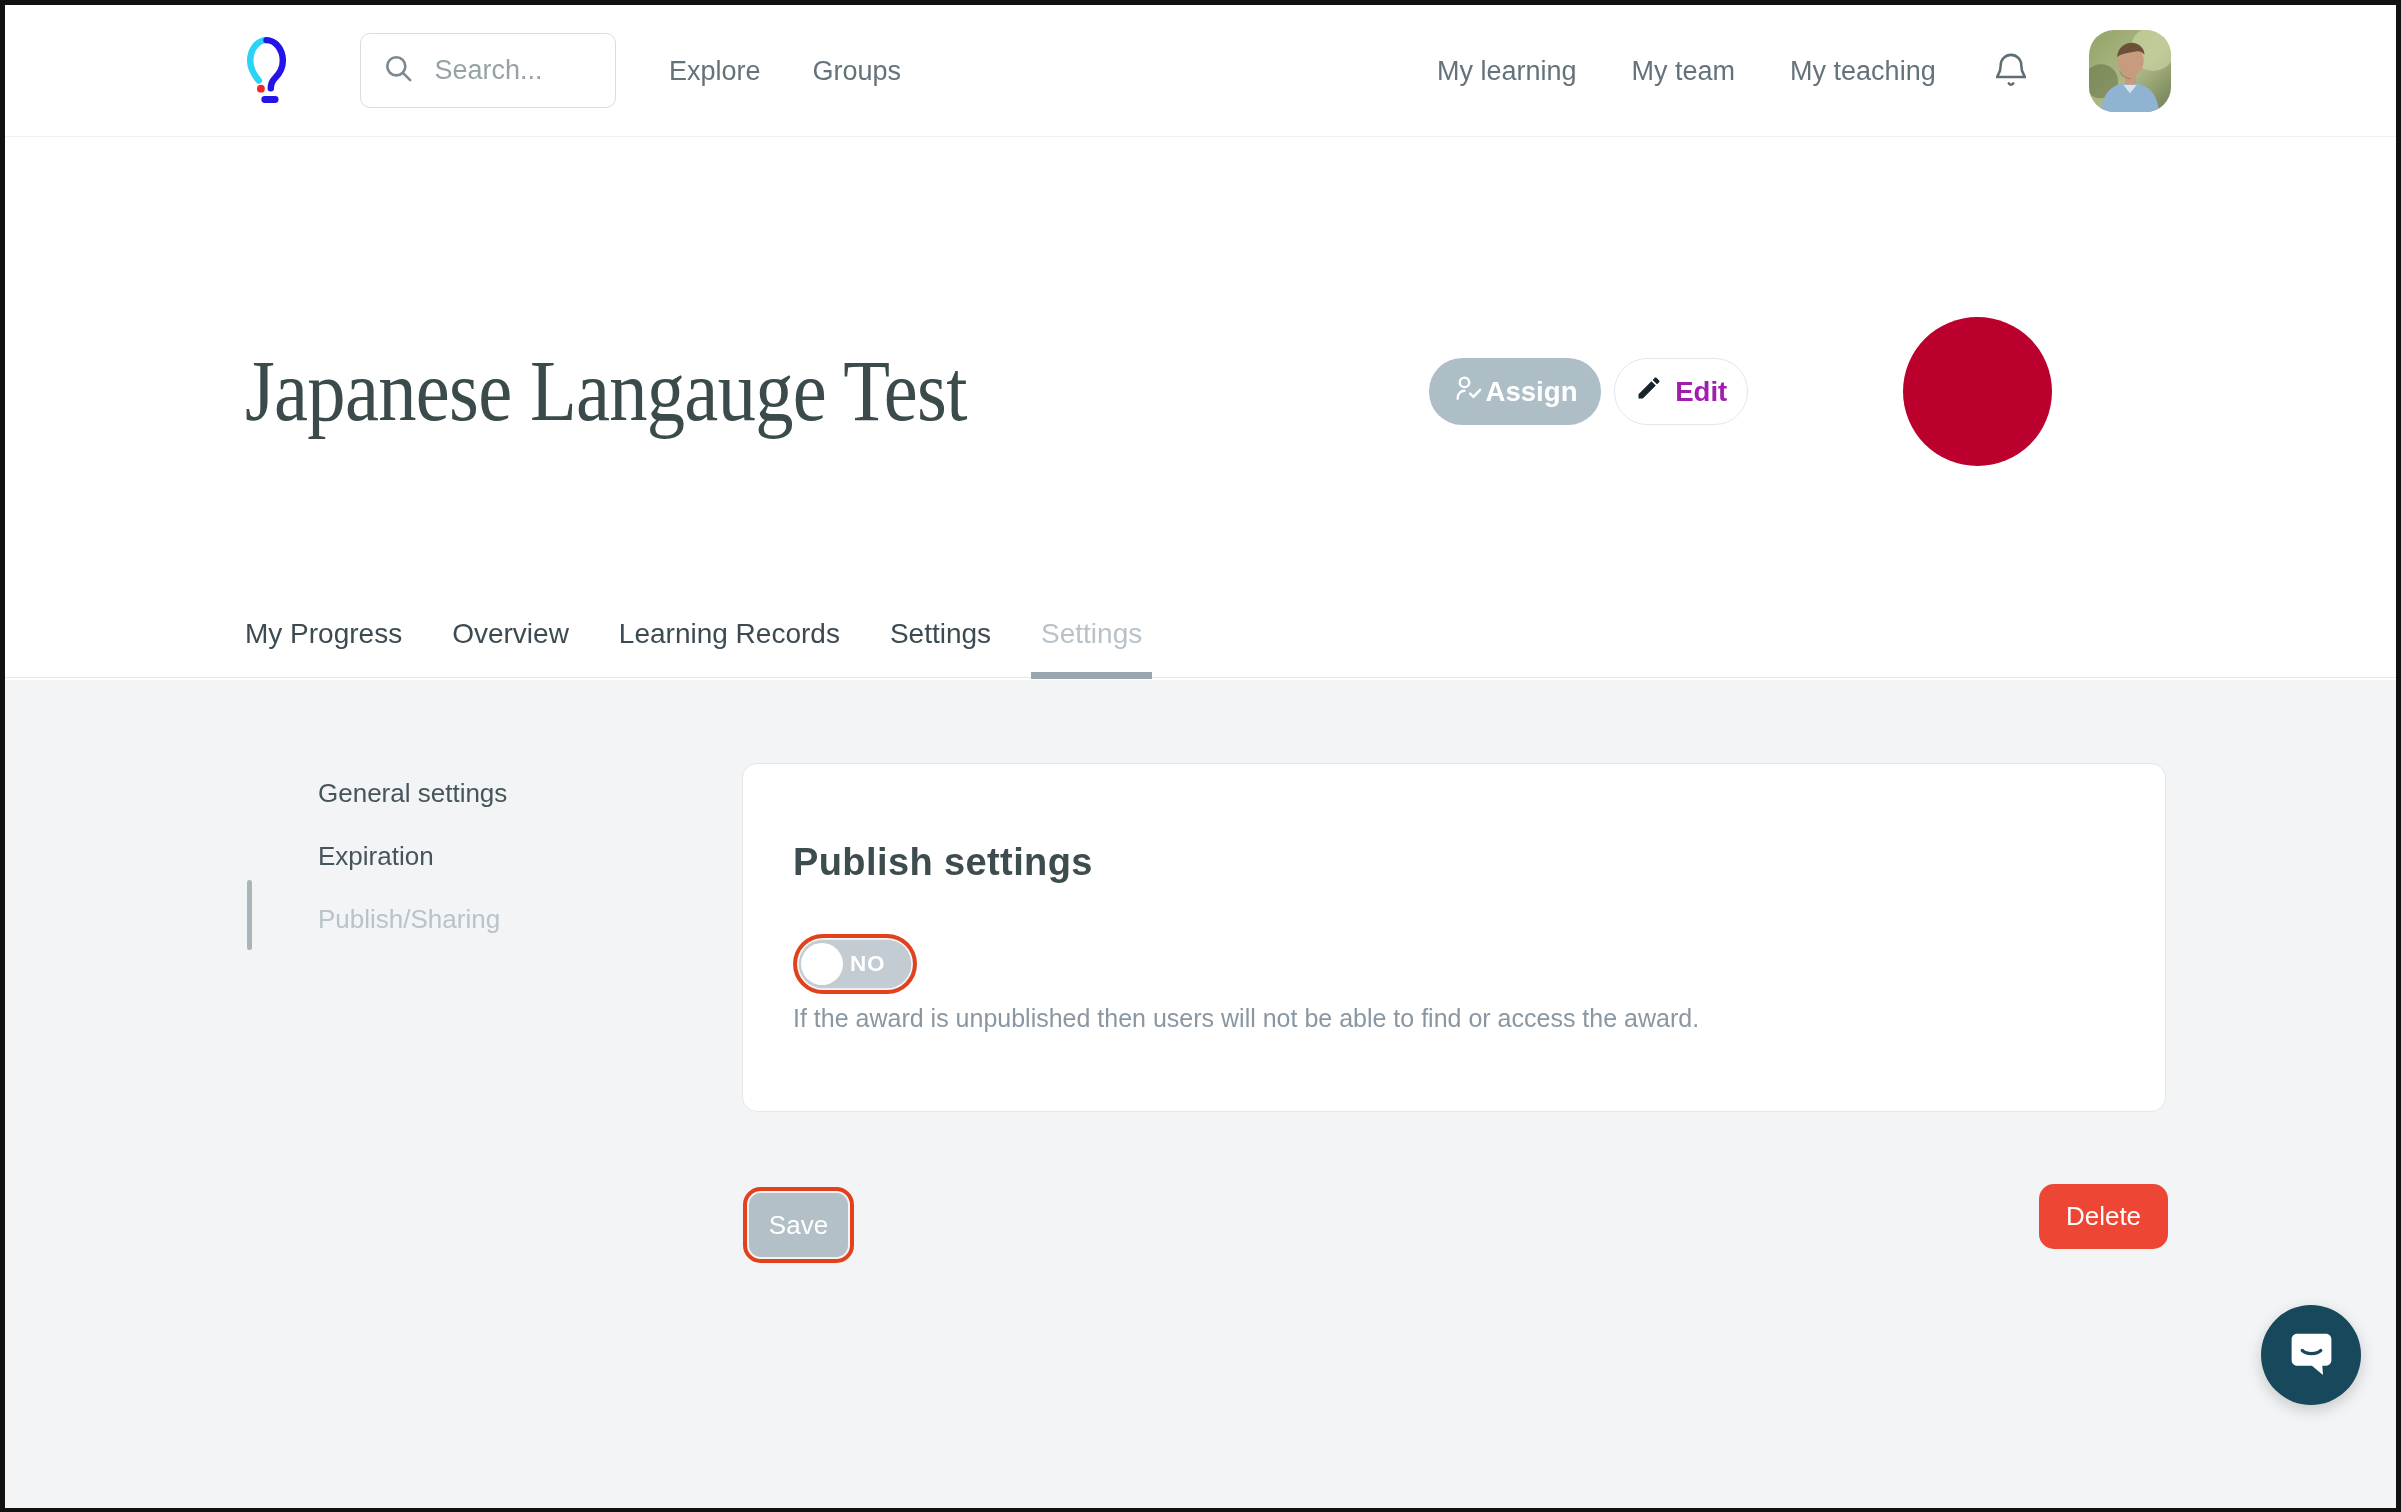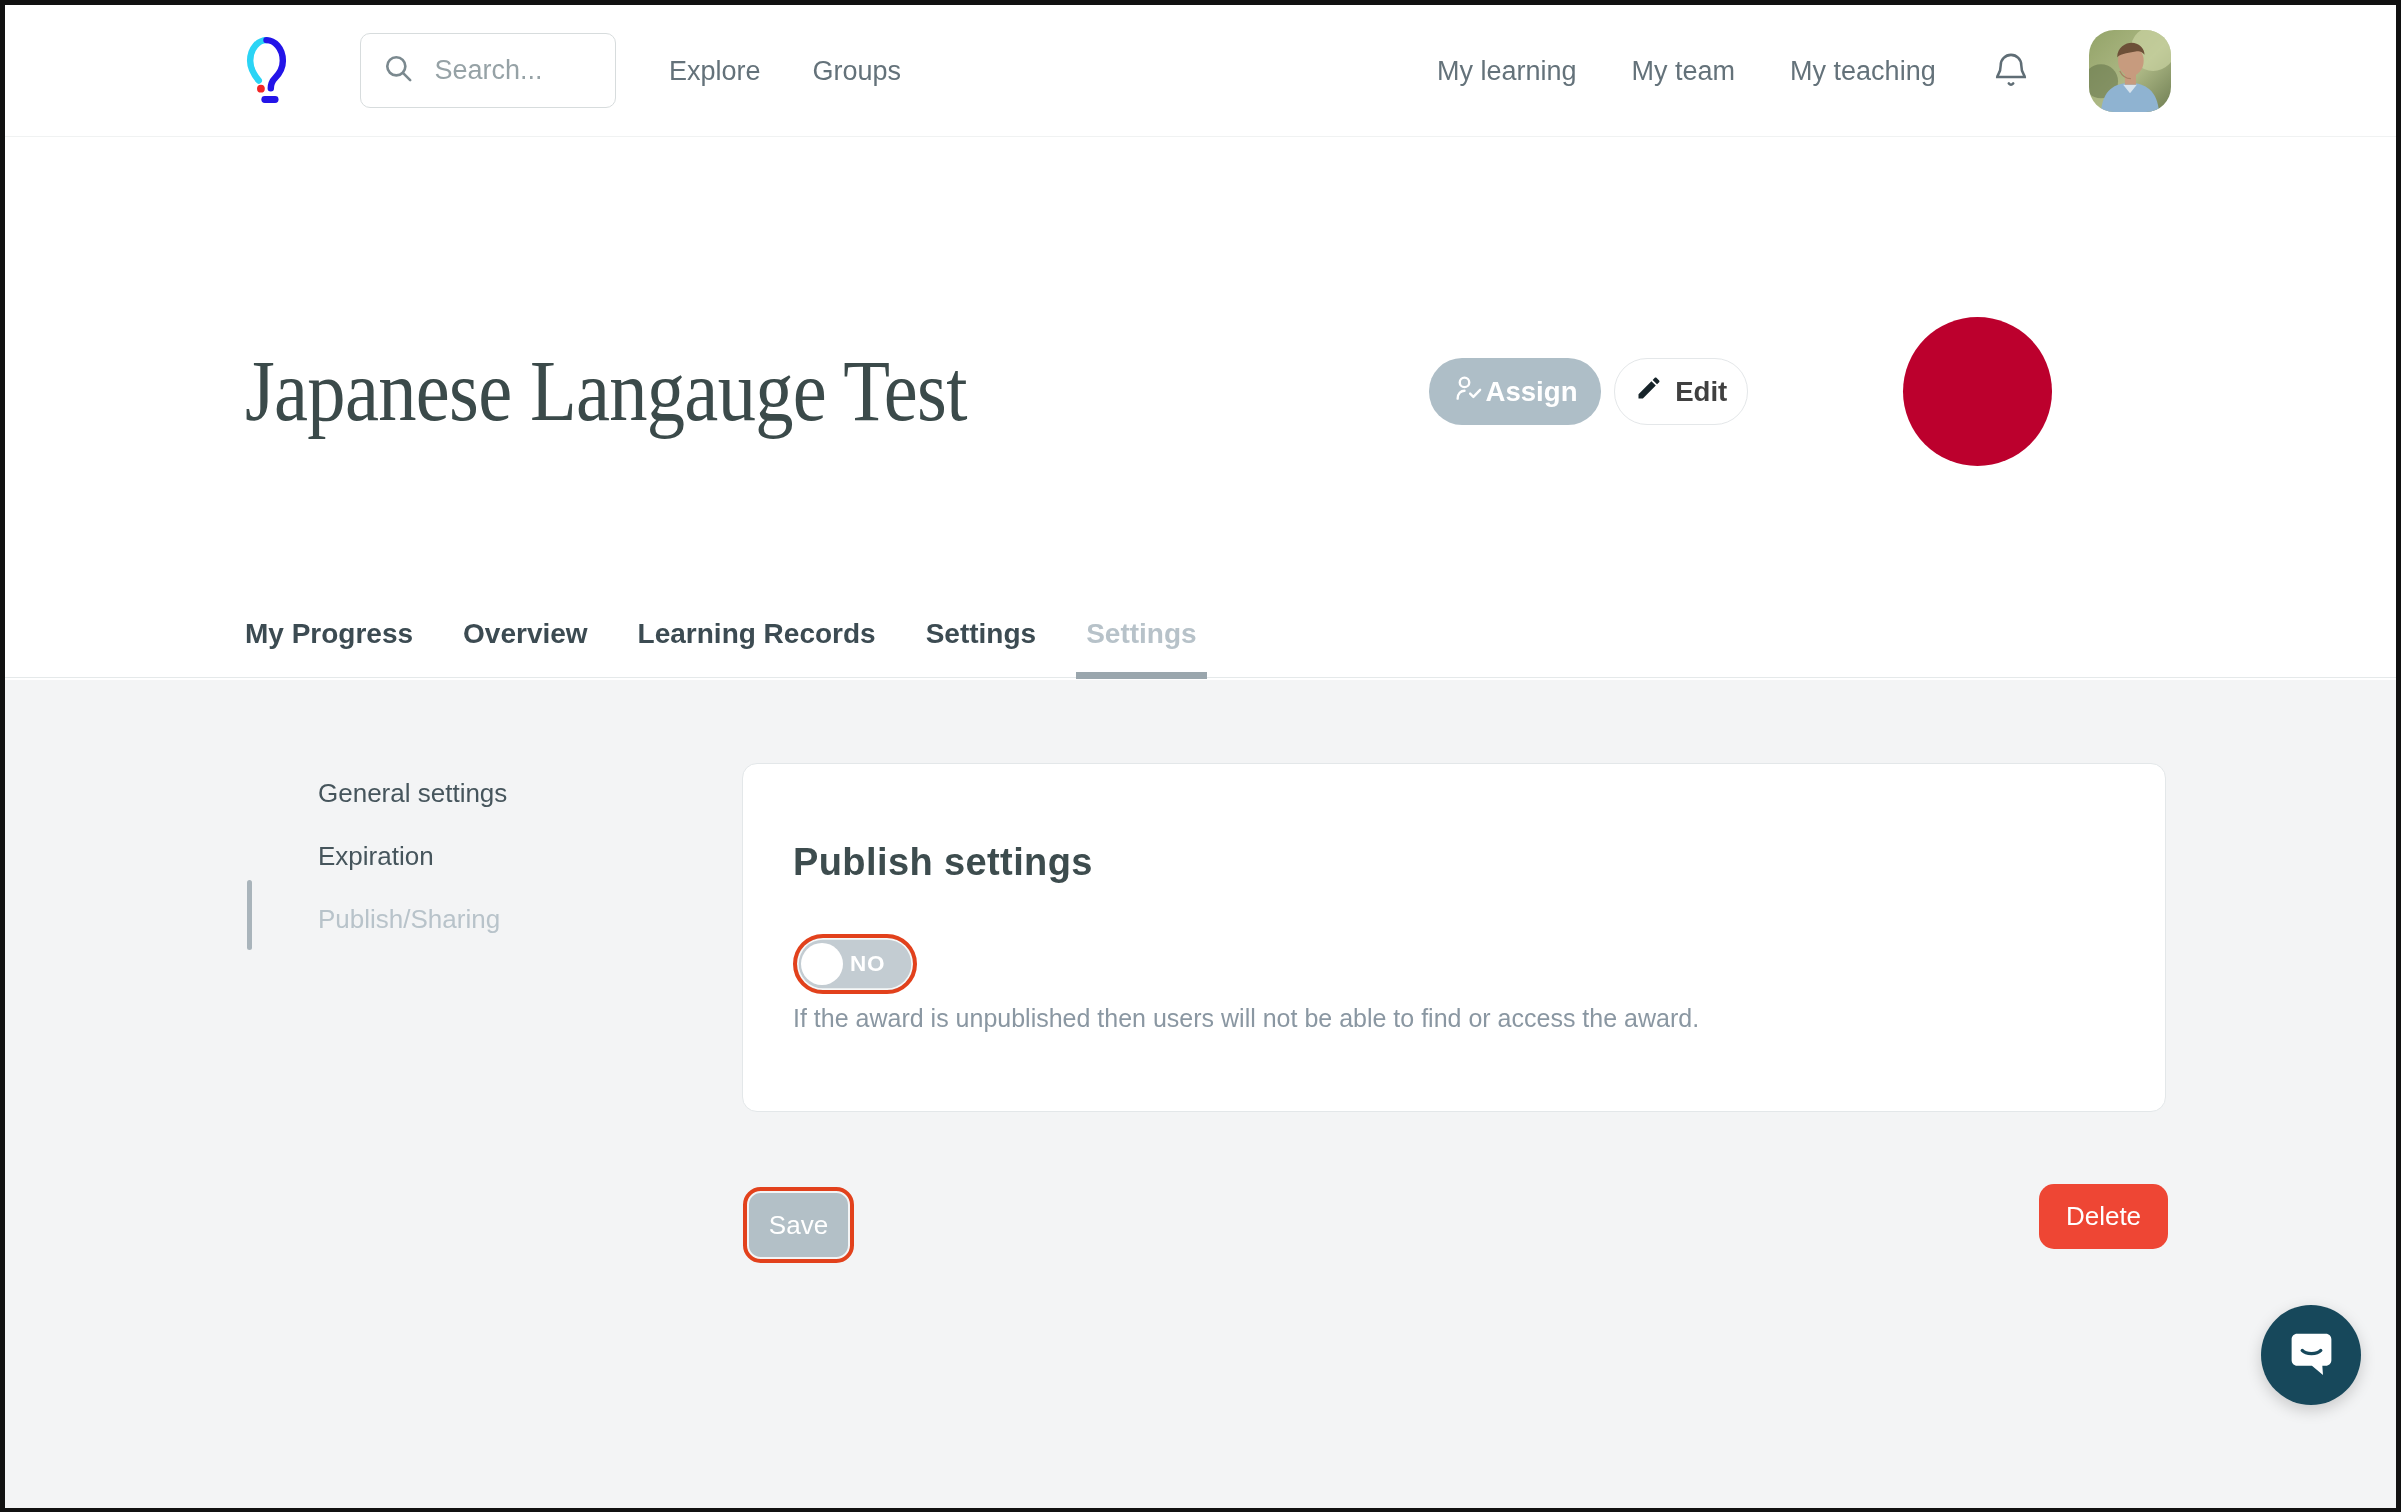--- a/index.html
+++ b/index.html
@@ -19,26 +19,26 @@
   .nav-link { font-size:27px; color:#64727a; cursor:pointer; white-space:nowrap; }
   .nav-right .nav-link { margin-right:55px; }
   .bell-btn { margin-right:58px; width:40px; height:47px; display:flex; align-items:center; justify-content:center; cursor:pointer; }
   .avatar { width:82px; height:82px; border-radius:25px; overflow:hidden; cursor:pointer; }
 
   
   .hero { position:absolute; left:0; top:132px; right:0; height:468px; background:#fff; }
   .page-title { position:absolute; left:240px; top:210px; font-family:"Liberation Serif", serif; font-weight:normal; font-size:87px; line-height:1; color:#3b4a4a; transform:scaleX(0.88); transform-origin:left center; white-space:nowrap; letter-spacing:-0.8px; }
   .hero-actions { position:absolute; left:1424px; top:221px; display:flex; gap:13.4px; }
   .btn-assign { display:flex; align-items:center; justify-content:center; gap:0; width:172px; height:67px; border-radius:33px; background:#aebec7; color:#fff; font-size:27.6px; font-weight:bold; border:none; cursor:pointer; font-family:inherit; }
-  .btn-edit { display:flex; align-items:center; justify-content:center; gap:11.7px; width:134px; height:67px; border-radius:33px; background:#fff; border:1.7px solid #e4e7e9; color:#404040; font-size:27.6px; font-weight:bold; cursor:pointer; font-family:inherit; }
+  .btn-edit { display:flex; align-items:center; justify-content:center; gap:11.7px; width:134px; height:67px; border-radius:33px; background:#fff; border:1.7px solid #e4e7e9; color:#a21caf; font-size:27.6px; font-weight:bold; cursor:pointer; font-family:inherit; }
   .award-badge { position:absolute; left:1898px; top:180px; width:149px; height:149px; border-radius:50%; background:#bc002d; }
 
   
   .tabs { position:absolute; left:0; top:600px; right:0; height:73px; display:flex; gap:50px; padding-left:240px; border-bottom:1.7px solid #e5e9ea; background:#fff; }
-  .tab { position:relative; font-size:28px; color:#3c4b52; padding-top:13.4px; cursor:pointer; white-space:nowrap;font-weight:bold; }
+  .tab { position:relative; font-size:28px; color:#3c4b52; padding-top:13.4px; cursor:pointer; white-space:nowrap; }
   .tab.active { color:#b7c2c9; }
   .tab.active::after { content:""; position:absolute; left:-10px; right:-10px; bottom:-1.7px; height:6.7px; background:#9aa6ad; }
 
   
   .content { position:absolute; left:0; top:675px; right:0; bottom:0; background:#f3f4f5; }
   .settings-nav { position:absolute; left:271px; top:98px; list-style:none;margin-left:42px; }
   .settings-nav li { font-size:26px; line-height:30px; color:#46555c; margin-bottom:33px; cursor:pointer; white-space:nowrap; }
   .settings-nav li.active { color:#b8c3ca; }
   .active-bar { position:absolute; left:242px; top:200px; width:5px; height:70px; background:#a9b4bb; border-radius:2.5px; }
 

